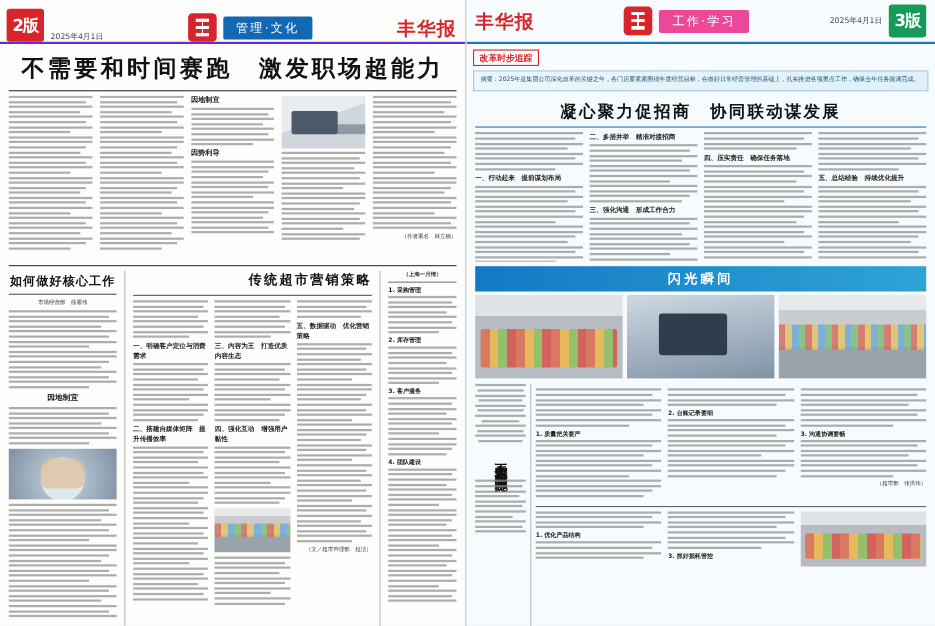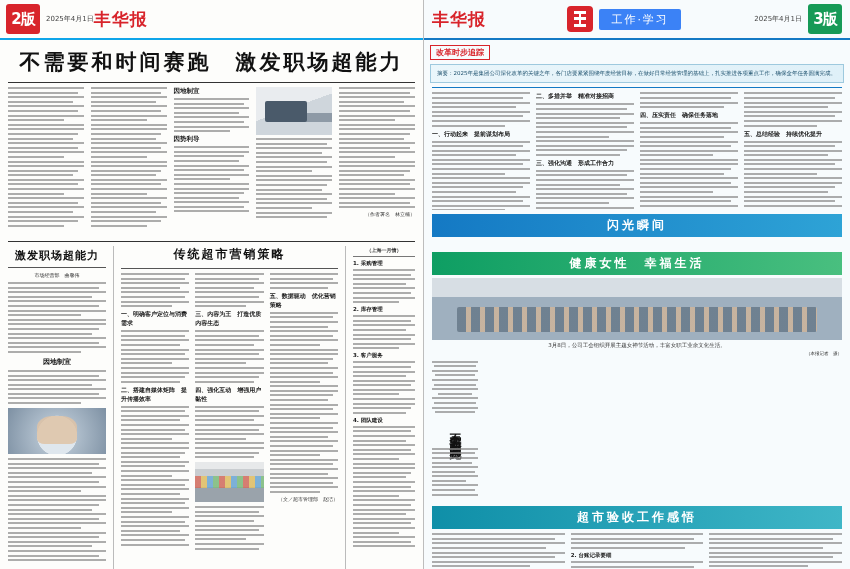--- a/index.html
+++ b/index.html
@@ -24,21 +24,21 @@
   .page-left  { width: 424px; border-right: 1px solid #bdbdbd; }
   .page-right { width: 426px; background: #f7fbfd; }
 
   
   .masthead {
     position: relative;
     height: 40px;
     display: flex;
     align-items: center;
   }
-  .ml { border-bottom: 2px solid #0ea5e9; }
+  .ml { border-bottom: 2px solid #6d28d9; align-items: flex-end; }
   .pagebadge {
     width: 34px; height: 30px;
     background: #d8242b;
     color: #fff;
     display: flex; align-items: center; justify-content: center;
     font-size: 15px; font-weight: bold;
     border-radius: 3px;
     margin: 0 6px;
     letter-spacing: -1px;
     flex: none;
@@ -68,21 +68,21 @@
   }
   .section-pill {
     background: #1268b3;
     color: #fff;
     font-size: 11px;
     padding: 3px 12px;
     border-radius: 2px;
     letter-spacing: 2px;
     white-space: nowrap;
   }
-  .section-pill.blue2 { background: #3b82f6; }
+  .section-pill.blue2 { background: #ec4899; }
   .paper-name {
     font-size: 17px; font-weight: bold; color: #d8242b;
     letter-spacing: 1px; margin-right: 8px;
     white-space: nowrap;
   }
 
   
   .tl {
     height: 2px;
     background: #8d8d8d;
@@ -234,33 +234,37 @@
     writing-mode: vertical-rl;
     font-size: 12px;
     font-weight: bold;
     letter-spacing: 2px;
     color: #111;
     line-height: 1.25;
   }
   .fine { font-size: 5px; color:#333; line-height:1.6; }
   .sig { font-size:5px; color:#333; text-align:right; }
   .flexrow { display: flex; }
-  .gap4 { gap: 4px; flex-direction: column; }
+  .gap4 { gap: 4px; }
   .gap6 { gap: 6px; }
 </style>
 </head>
 <body>
 
 <div class="spread">
 
   <div class="page page-left">
 
     <div class="masthead ml">
       <div class="pagebadge">2版</div>
       <div class="dateline">2025年4月1日</div>
+      <div class="mh-center">
+        <div class="logo-square"></div>
+        <div class="section-pill">管理·文化</div>
+      </div>
       <div class="paper-name">丰华报</div>
     </div>
 
     <div class="lp-body">
 
       <div class="lead-headline">不需要和时间赛跑　激发职场超能力</div>
       <div style="height:1px;background:#333;margin:0 8px 4px;"></div>
 
       <div class="cols5" style="height:150px;overflow:hidden;">
         <div class="col">
@@ -407,21 +411,21 @@
             <div class="tl s1"></div>
           <div class="sig">（作者署名　林立楠）</div>
         </div>
       </div>
 
       <div style="height:1px;background:#333;margin:4px 8px;"></div>
 
       <div class="flexrow" style="padding:0 8px;gap:7px;height:330px;">
 
         <div style="width:98px;">
-          <div class="col-title" style="font-size:11px;letter-spacing:1px;padding:2px 0;">激发职场超能力</div>
+          <div class="col-title" style="font-size:11px;letter-spacing:1px;padding:2px 0;">如何做好核心工作</div>
           <div style="height:1px;background:#555;margin:2px 0 3px;"></div>
           <div class="fine" style="text-align:center;margin-bottom:3px;">市场经营部　曲馨伟</div>
           <div class="tl s1"></div>
             <div class="tl s2"></div>
             <div class="tl s1"></div>
             <div class="tl s4"></div>
           <div class="tl s1"></div>
             <div class="tl s2"></div>
             <div class="tl s1"></div>
             <div class="tl s3"></div>
@@ -464,21 +468,21 @@
             <div class="tl s1"></div>
             <div class="tl s4"></div>
           <div class="tl s1"></div>
             <div class="tl s2"></div>
             <div class="tl s1"></div>
         </div>
 
         <div class="vline"></div>
 
         <div style="flex:1;">
-          <div class="col-title" style="font-size:12px;letter-spacing:2px;padding:0 0 3px;">传统超市营销策略</div>
+          <div class="col-title" style="font-size:12px;letter-spacing:2px;padding:0 0 3px;text-align:right;">传统超市营销策略</div>
           <div style="height:1px;background:#555;margin:2px 0 4px;"></div>
           <div class="flexrow gap6">
             <div style="flex:1;">
               <div class="tl s1"></div>
                 <div class="tl s2"></div>
                 <div class="tl s1"></div>
                 <div class="tl s4"></div>
               <div class="tl s1"></div>
                 <div class="tl s2"></div>
                 <div class="tl s1"></div>
@@ -706,20 +710,21 @@
       </div>
       <div class="dateline">2025年4月1日</div>
       <div class="pagebadge green" style="margin-right:8px;">3版</div>
     </div>
 
     <div class="rp-body">
 
       <div class="tag-red">改革时步追踪</div>
       <div class="banner-note">摘要：2025年是集团公司深化改革的关键之年，各门店要紧紧围绕年度经营目标，在做好日常经营管理的基础上，扎实推进各项重点工作，确保全年任务圆满完成。</div>
 
+      <div class="r-headline">凝心聚力促招商　协同联动谋发展</div>
       <div style="height:1px;background:#1479c4;margin:0 8px 4px;"></div>
 
       
       <div class="flexrow gap6" style="padding:0 8px;height:118px;overflow:hidden;">
         <div style="flex:1;">
           <div class="tl s1"></div>
             <div class="tl s2"></div>
             <div class="tl s1"></div>
             <div class="tl s4"></div>
           <div class="tl s1"></div>
@@ -827,26 +832,20 @@
       
       <div class="flexrow gap4" style="padding:4px 8px 0;">
         <div style="flex:1.55;">
           <div class="band">闪光瞬间</div>
           <div class="flexrow gap4" style="margin-top:3px;">
             <div class="photo market" style="flex:1;height:76px;"></div>
             <div class="photo scan" style="flex:1;height:76px;"></div>
             <div class="photo store" style="flex:1;height:76px;"></div>
           </div>
         </div>
-        <div style="flex:1;">
-          <div class="band green">健康女性　幸福生活</div>
-          <div class="photo group" style="height:62px;margin-top:3px;"></div>
-          <div class="caption">3月8日，公司工会组织开展主题女神节活动，丰富女职工业余文化生活。</div>
-          <div class="sig" style="font-size:4.5px;">（本报记者　摄）</div>
-        </div>
       </div>
 
       
       <div class="flexrow gap4" style="padding:5px 8px 0;height:236px;">
 
         <div style="width:46px;display:flex;flex-direction:column;align-items:center;">
           <div class="tl s1"></div>
             <div class="tl s2"></div>
             <div class="tl s1"></div>
             <div class="tl s4"></div>
@@ -870,21 +869,20 @@
               <div class="tl s3"></div>
             <div class="tl s1"></div>
               <div class="tl s2"></div>
               <div class="tl s1"></div>
           </div>
         </div>
 
         <div class="vline"></div>
 
         <div style="flex:1;">
-          <div class="band teal">超市验收工作感悟</div>
           <div class="flexrow gap6" style="margin-top:4px;">
             <div style="flex:1;">
               <div class="tl s1"></div>
                 <div class="tl s2"></div>
                 <div class="tl s1"></div>
                 <div class="tl s4"></div>
               <div class="tl s1"></div>
                 <div class="tl s2"></div>
                 <div class="tl s1"></div>
                 <div class="tl s3"></div>

